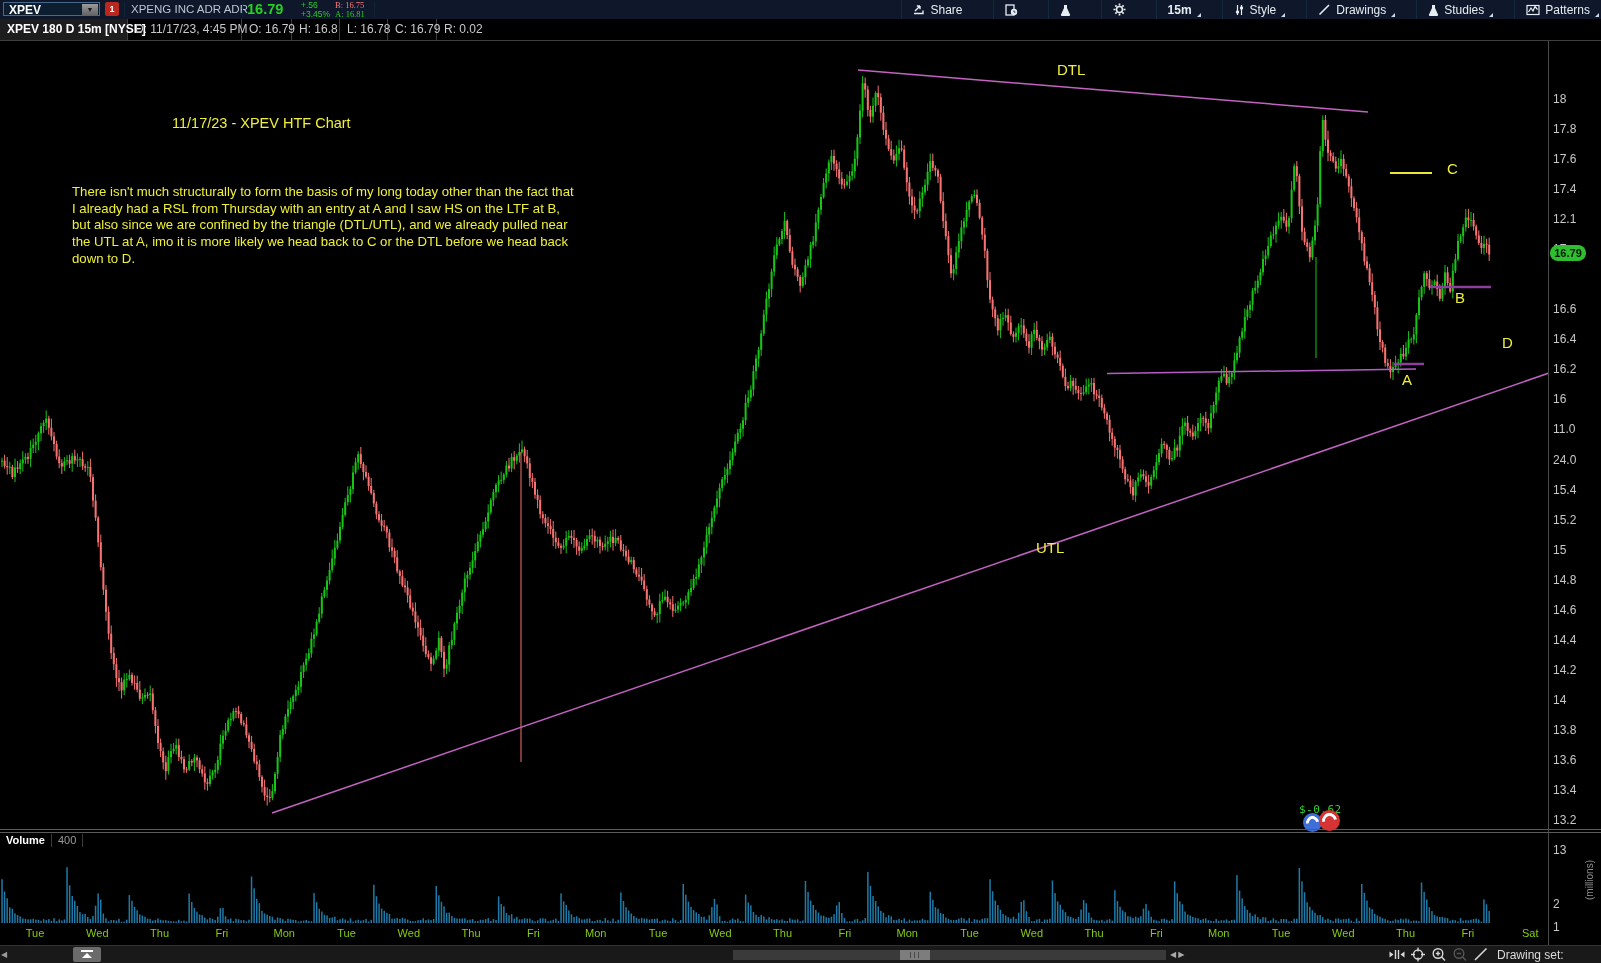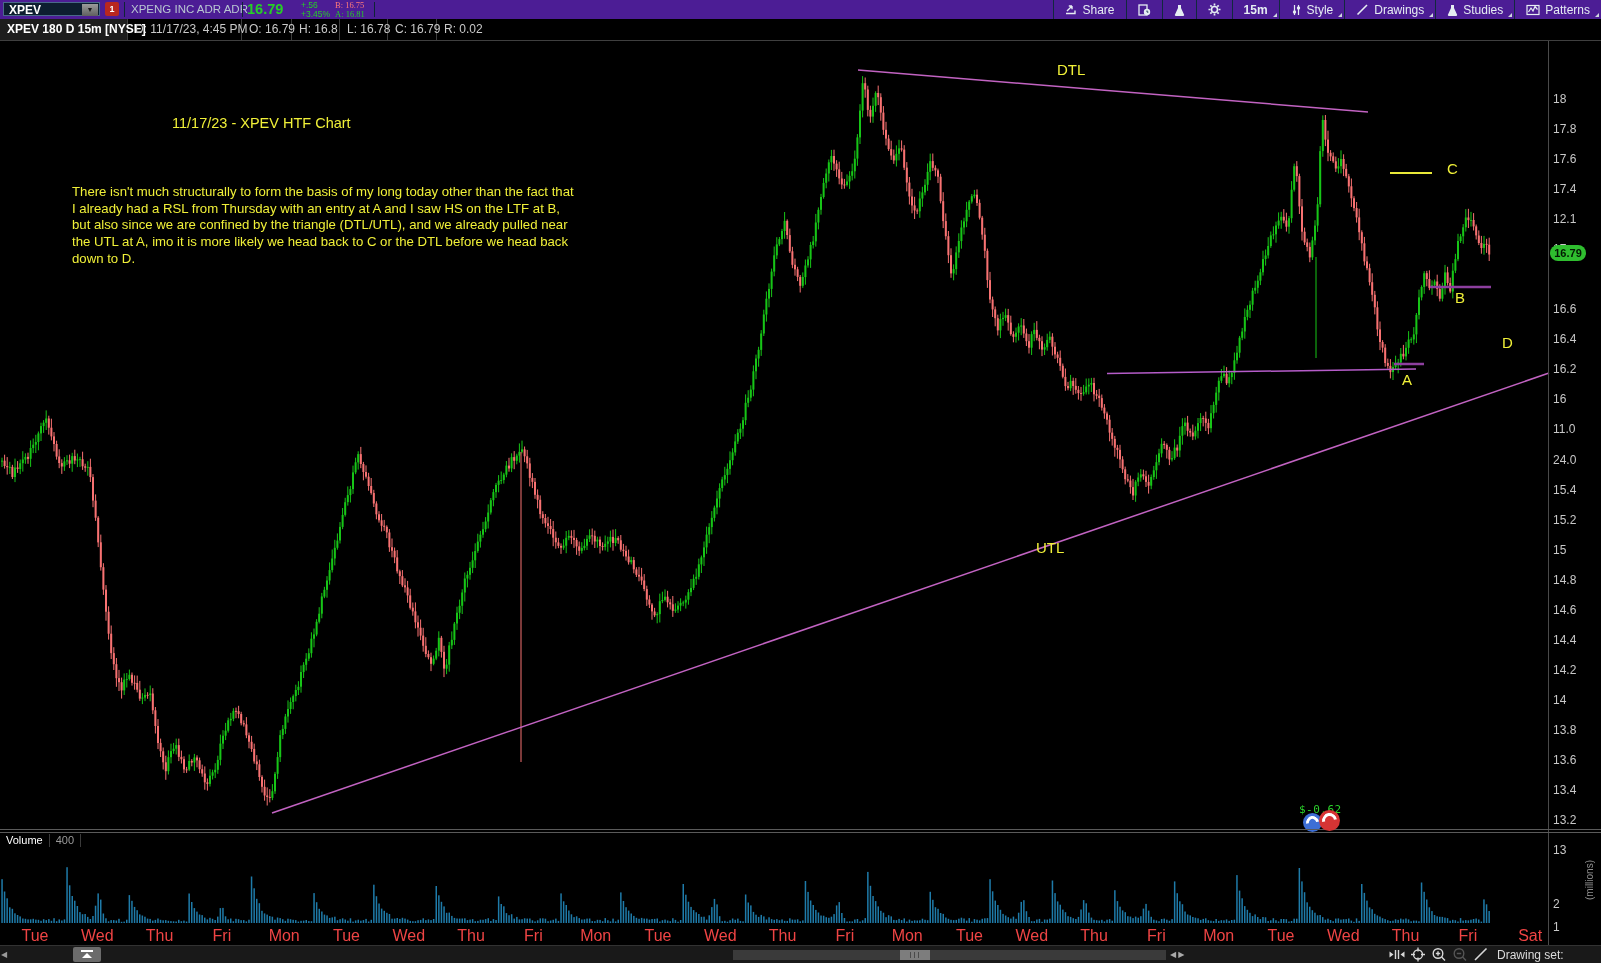--- a/index.html
+++ b/index.html
@@ -1,34 +1,34 @@
 <!DOCTYPE html>
 <html><head>
 <meta charset="utf-8">
 <style>
   html,body{margin:0;padding:0;background:#000;width:1601px;height:963px;overflow:hidden;
     font-family:"Liberation Sans","DejaVu Sans",sans-serif;-webkit-font-smoothing:antialiased;}
   .abs{position:absolute;}
   #stage{position:relative;width:1601px;height:963px;background:#000;}
   
-  #top-bar{left:0;top:0;width:1601px;height:19px;background:#4c1d95;z-index:5;}
+  #top-bar{left:0;top:0;width:1601px;height:19px;background:#0f172a;z-index:5;}
   #symbol-box{left:3px;top:2px;width:97px;height:14px;background:#0d1e30;border:1px solid #49698a;color:#fff;
     font-size:12px;font-weight:bold;line-height:14px;padding-left:5px;box-sizing:border-box;}
   #symbol-dd{right:1px;top:1px;width:16px;height:12px;background:linear-gradient(#9b9b9b,#5f5f5f);
     color:#1a1a1a;font-size:7px;text-align:center;line-height:12px;}
   #alert-badge{left:105px;top:2px;width:14px;height:14px;background:#b9271f;border-radius:2px;color:#fff;
     font-size:9px;font-weight:bold;text-align:center;line-height:14px;}
   .tb-sep{top:2px;width:1px;height:15px;background:#0f2437;}
   #company-name{left:131px;top:3px;font-size:11.5px;color:#b9c6d2;}
   #last-price{left:247px;top:1px;font-size:14.5px;font-weight:bold;color:#26cf26;}
   .mini-stack{top:1px;font-size:8.5px;line-height:8.5px;}
   #chg-stack{left:301px;color:#26cf26;}
   #ba-stack{left:335px;font-family:Liberation Serif, serif;}
   #ba-stack .bid{color:#ff7a7a;} #ba-stack .ask{color:#26cf26;}
-  #tb-right{right:0;top:0;height:19px;display:flex;align-items:stretch;z-index:6;}
+  #tb-right{right:0;top:0;height:19px;display:flex;align-items:stretch;z-index:6;gap:19px;}
   .tb-btn{display:flex;align-items:center;gap:5px;padding:0 11px;color:#e6edf3;font-size:12px;position:relative;
     border-left:1px solid #12293e;}
   .tb-btn svg{display:block;}
   .dd::after{content:"";position:absolute;right:2px;bottom:2px;border-left:4px solid transparent;
     border-bottom:4px solid #cfd8e0;}
   
   #chart-header{left:0;top:19px;width:1601px;height:21px;background:#000;z-index:5;display:flex;}
   .hd-cell{height:21px;line-height:21px;font-size:12px;color:#c9c9c9;padding:0 7px;border-right:1px solid #3d3d3d;
     box-sizing:border-box;white-space:nowrap;}
   .hd-title{color:#fff;font-weight:bold;background:#1d1d1d;}
@@ -37,21 +37,21 @@
   #chart-canvas{left:0;top:0;z-index:1;}
   
   #axis-border{left:1548px;top:19px;width:1px;height:926px;background:#4a4a4a;z-index:3;}
   .splitter{left:0;width:1601px;height:1px;background:#5a5a5a;z-index:4;}
   #vol-header{left:0;top:834px;height:13px;display:flex;z-index:4;background:#000;}
   .vh-cell{height:13px;line-height:13px;font-size:11px;padding:0 6px;border-right:1px solid #3a3a3a;}
   
   .tick{position:absolute;left:1553px;color:#c8c8c8;font-size:12px;height:14px;line-height:14px;z-index:4;margin-top:28px;}
   #price-badge{left:1550px;width:36px;height:16px;background:#2fbe2f;border-radius:8px;color:#031a03;
     font-size:11px;font-weight:bold;text-align:center;line-height:16px;z-index:5;}
-  .day-label{position:absolute;width:44px;text-align:center;color:#ef4444;font-size:16px;top:927px;z-index:4;}
+  .day-label{position:absolute;width:44px;text-align:center;color:#84cc16;font-size:11px;top:927px;z-index:4;}
   #vol-unit{left:1583px;top:858px;width:14px;height:70px;color:#8f8f8f;font-size:10px;z-index:4;
     transform:rotate(-90deg);transform-origin:center center;white-space:nowrap;line-height:70px;text-align:center;}
   #axis-scale-icon{left:1552px;top:25px;z-index:4;}
   
   .yellow{color:#f0f038;}
   #note-title{left:172px;top:115px;font-size:14.5px;z-index:3;}
   .note-line{position:absolute;left:72px;font-size:13.2px;z-index:3;color:#f0f038;white-space:nowrap;}
   .chart-label{position:absolute;font-size:15px;color:#f0f038;z-index:3;}
   #pl-note{left:1299px;top:803px;font-family:"DejaVu Sans Mono",monospace;font-size:11px;color:#2bd12b;z-index:3;letter-spacing:0.5px;}
   .bubble{position:absolute;border-radius:50%;z-index:3;}
@@ -1941,21 +1941,21 @@
       <div class="tick" style="top:214.2px">17</div>
       <div class="tick" style="top:184.2px">12.1</div>
       <div class="tick" style="top:154.1px">17.4</div>
       <div class="tick" style="top:124.1px">17.6</div>
       <div class="tick" style="top:94.0px">17.8</div>
       <div class="tick" style="top:64.0px">18</div>
     </div>
   <div id="price-badge" class="abs" style="top: 244.7px;">16.79</div>
 
   <div id="vol-header" class="abs">
-    <div class="vh-cell" style="color:#fff;font-weight:normal">Volume</div>
+    <div class="vh-cell" style="color:#fff;font-weight:bold">Volume</div>
     <div class="vh-cell" style="color:#9a9a9a">400</div>
   </div>
   <div id="vol-axis">
       <div class="tick" style="top:869px">2</div>
       <div class="tick" style="top:892px">1</div>
       <div class="tick" style="top:915px">0</div>
     </div>
   <div id="vol-unit" class="abs">(millions)</div>
 
   <div id="time-axis">

